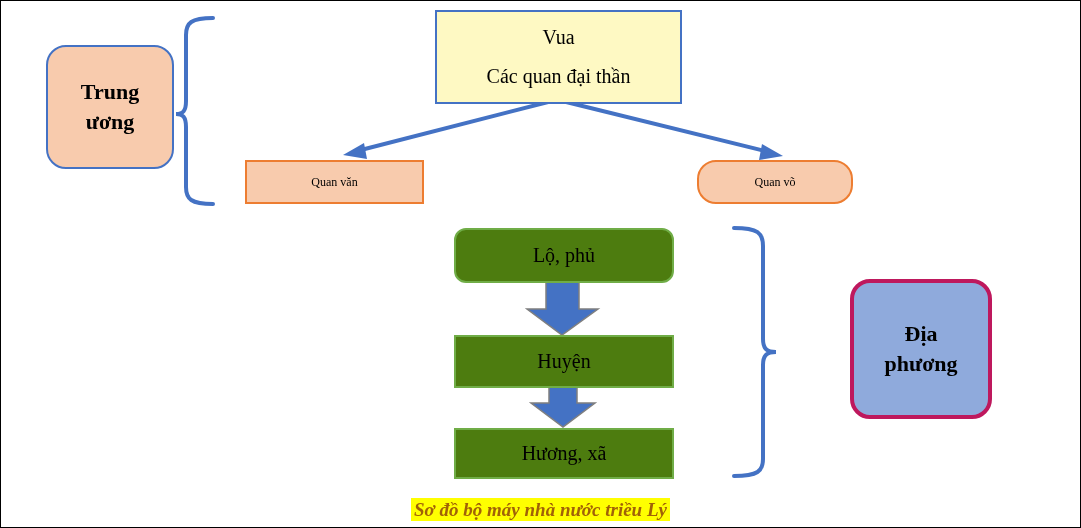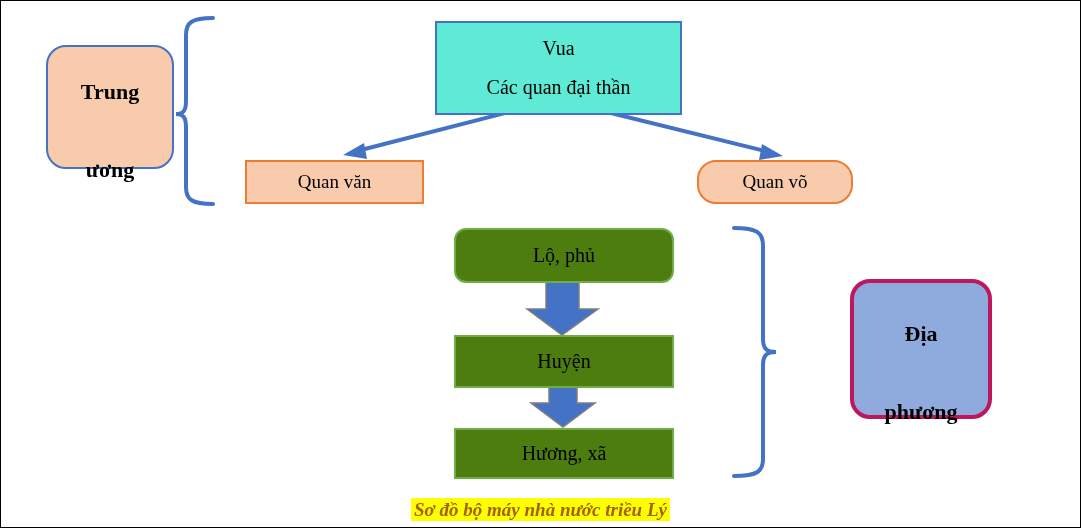--- a/index.html
+++ b/index.html
@@ -26,37 +26,37 @@
     align-items: center;
     justify-content: center;
     text-align: center;
     color: #000000;
     line-height: 1.35;
   }
 
   
   .node-king {
     left: 434px;
-    top: 20px;
+    top: 9px;
     width: 247px;
     height: 94px;
-    background: #5eead4;
+    background: #fef9c3;
     border: 2px solid #4472c4;
     flex-direction: column;
     justify-content: space-around;
     font-size: 20px;
     padding: 6px 4px;
   }
   .node-king .line { display: block; width: 100%; }
 
   
   .node-peach {
     background: #f8cbad;
     border: 2px solid #ed7d31;
-    font-size: 19px;
+    font-size: 12px;
     height: 44px;
   }
   .node-quanvan { left: 244px; top: 159px; width: 179px; }
   .node-quanvo  { left: 696px; top: 159px; width: 156px; border-radius: 19px; }
 
   
   .node-callout {
     font-weight: bold;
     font-size: 22px;
     flex-direction: column;
@@ -72,21 +72,21 @@
   }
   .node-local {
     left: 849px;
     top: 278px;
     width: 142px;
     height: 140px;
     background: #8faadc;
     border: 4px solid #be185d;
     border-radius: 20px;
   }
-  .node-callout .line { display: block; width: 100%; margin-top: 48px; }
+  .node-callout .line { display: block; width: 100%; }
 
   
   .node-green {
     background: #4d7c0f;
     border: 2px solid #70ad47;
     font-size: 20px;
     left: 453px;
     width: 220px;
   }
   .node-lophu   { top: 227px; height: 55px; border-radius: 12px; }

